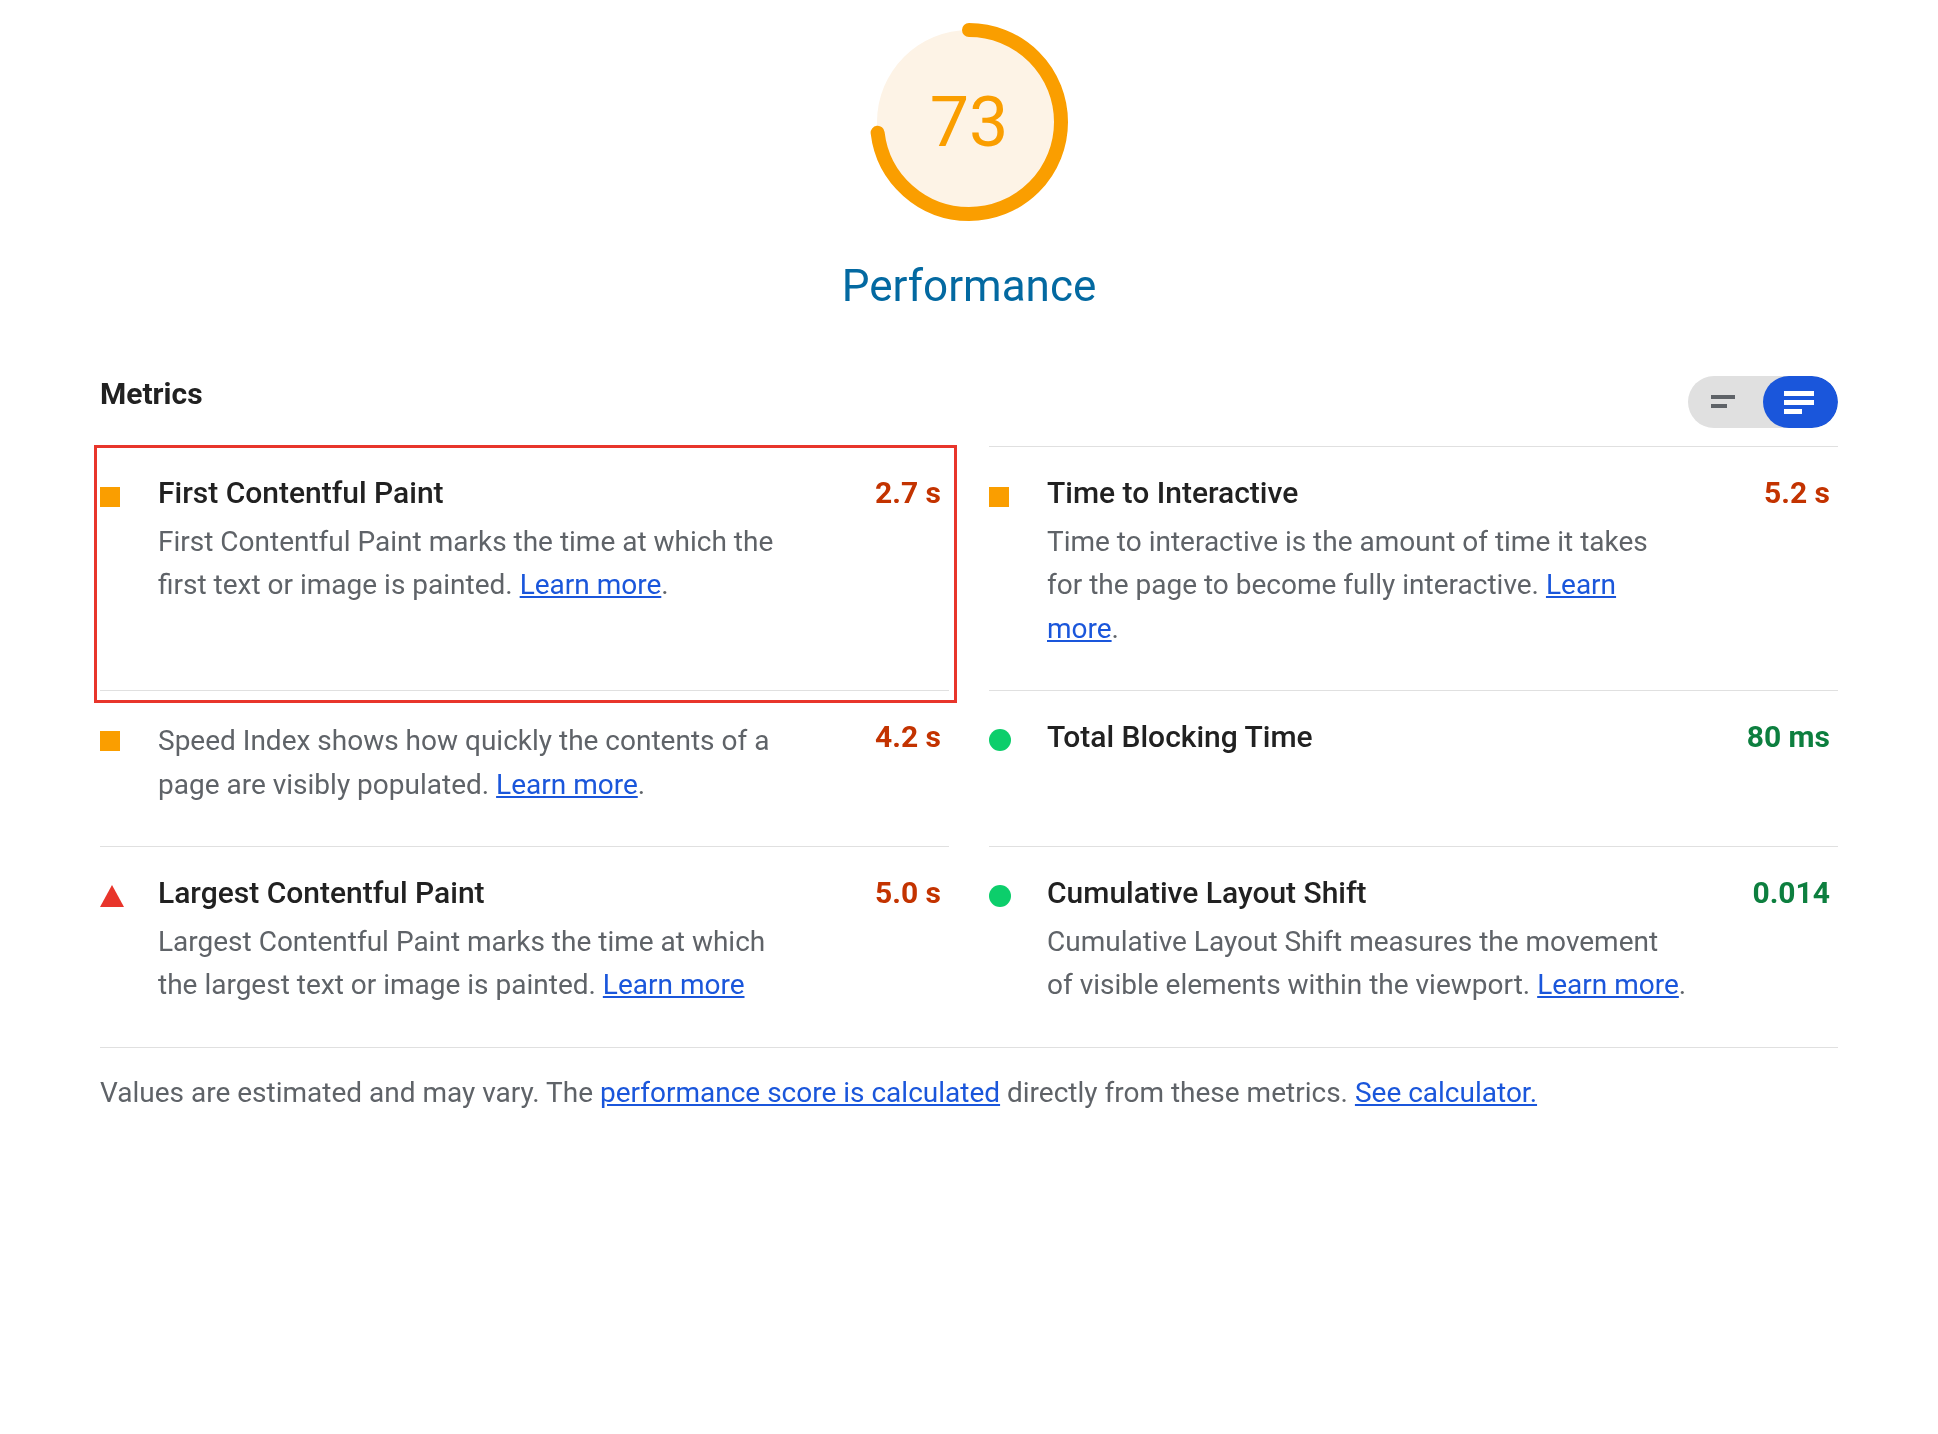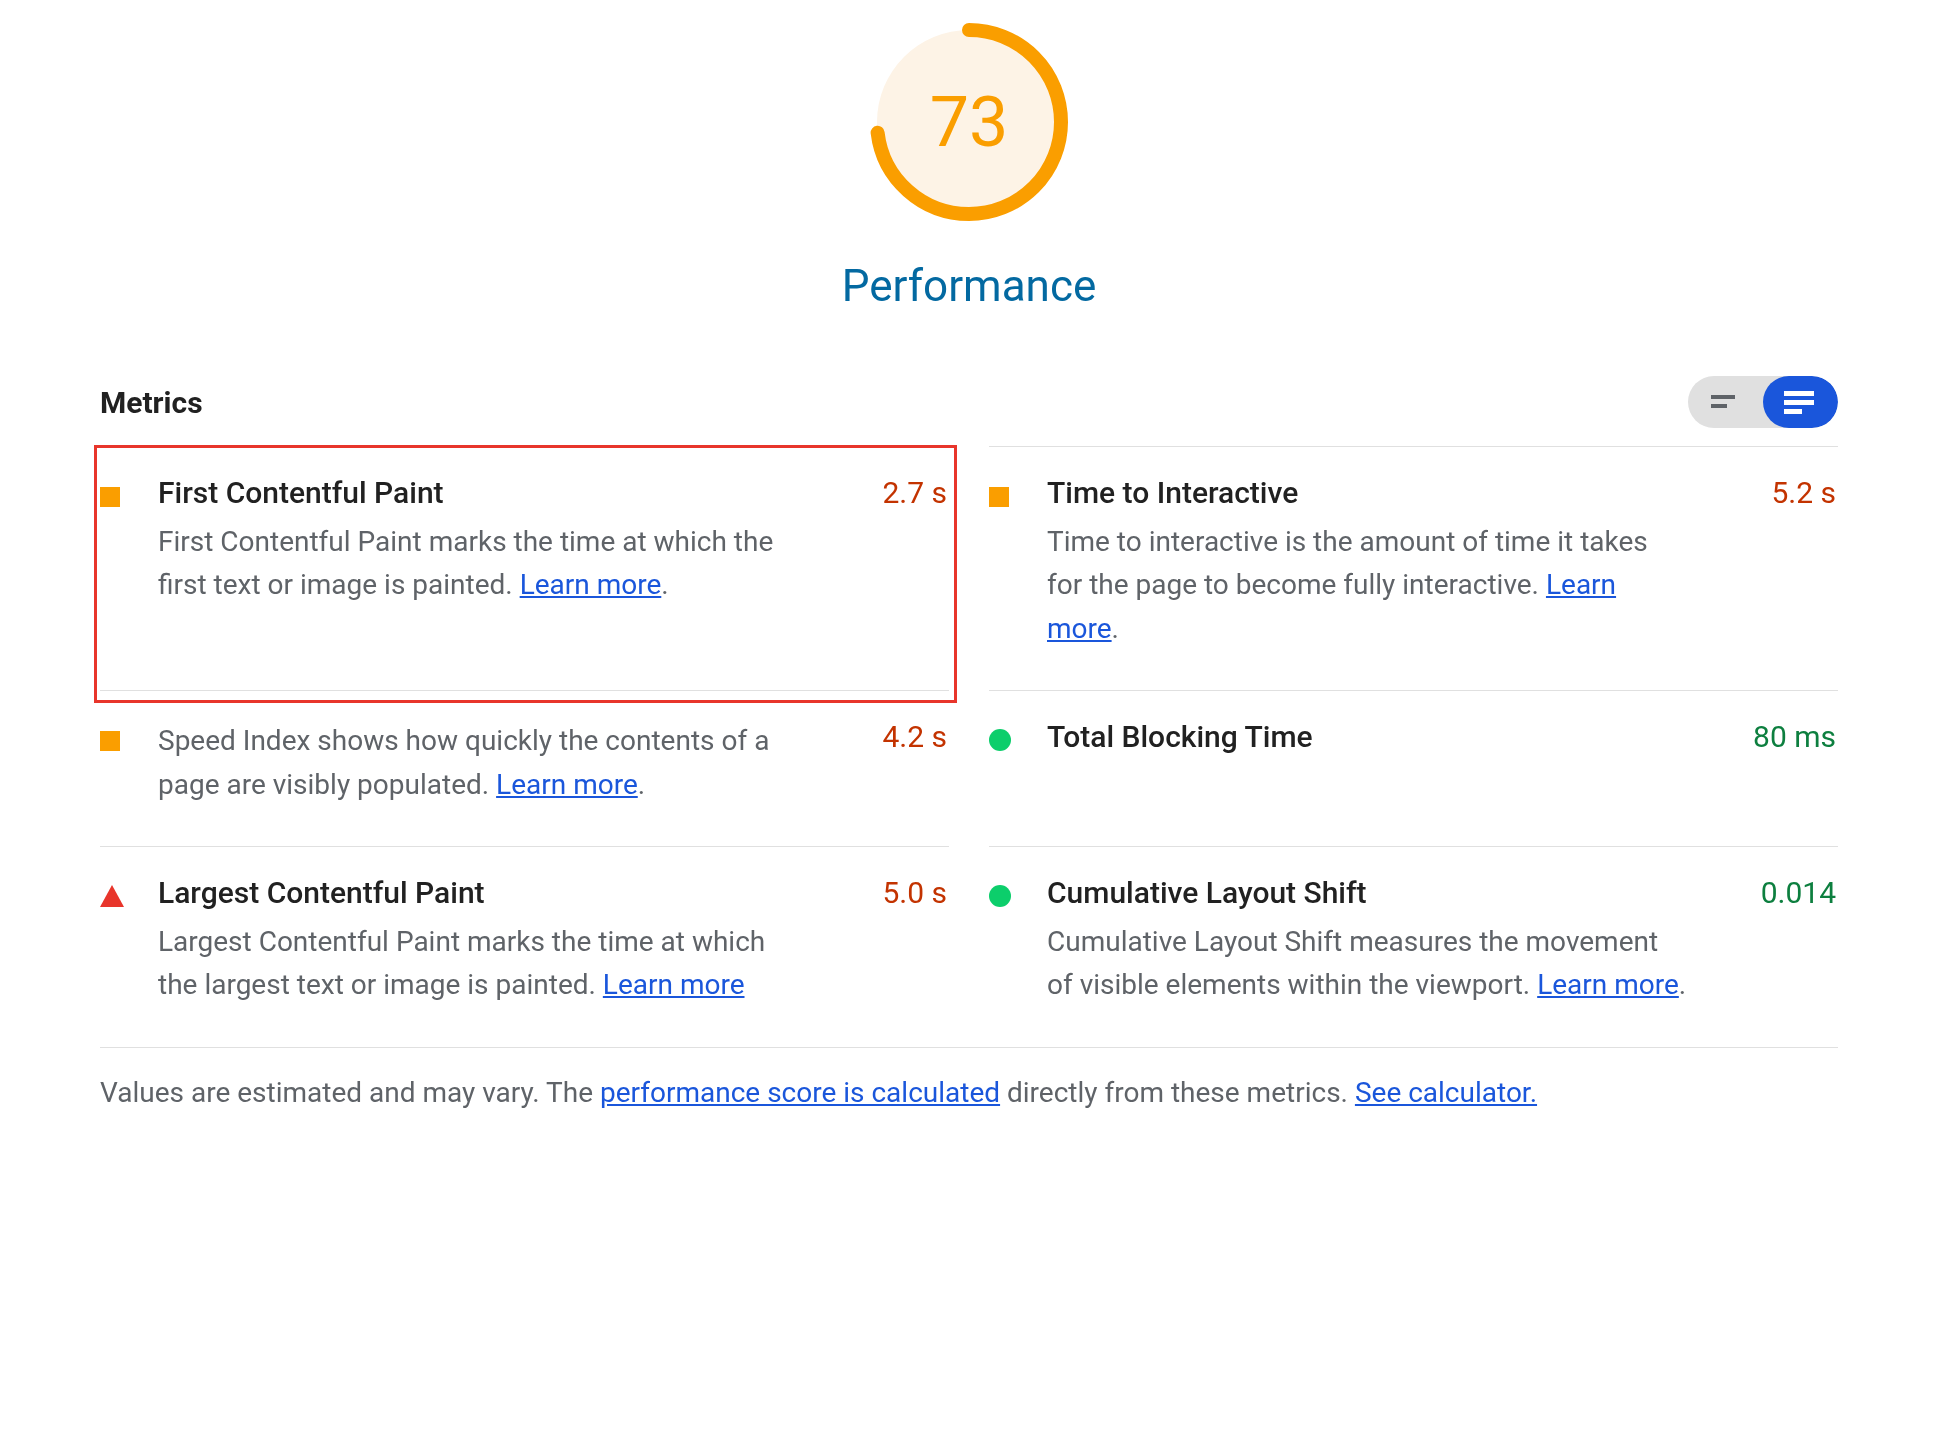--- a/index.html
+++ b/index.html
@@ -44,21 +44,21 @@
   }
   .gauge-label {
     margin-top: 38px;
     font-size: 44px;
     font-weight: 400;
     color: #0369a1;
   }
   .metrics-header {
     display: flex;
     justify-content: space-between;
-    align-items: center;
+    align-items: flex-start;
     margin-top: 64px;
     margin-bottom: 18px;
   }
   .metrics-title {
     font-size: 30px;
     font-weight: 700;
     color: #212121;
   }
   .view-toggle {
     display: flex;
@@ -97,23 +97,23 @@
     padding-top: 4px;
     flex-shrink: 0;
   }
   .metric .body-col {
     flex: 1;
     padding-right: 150px;
   }
   .metric .value-col {
     position: absolute;
     top: 28px;
-    right: 2px;
+    right: 8px;
     font-size: 30px;
-    font-weight: 400;
+    font-weight: 700;
     white-space: nowrap;
   }
   .metric-title {
     font-size: 30px;
     font-weight: 500;
     color: #212121;
     margin-bottom: 10px;
   }
   .metric-desc {
     font-size: 28px;

